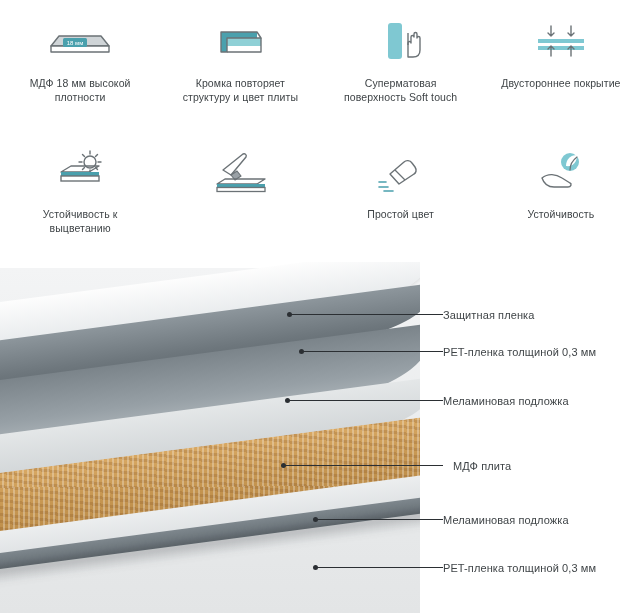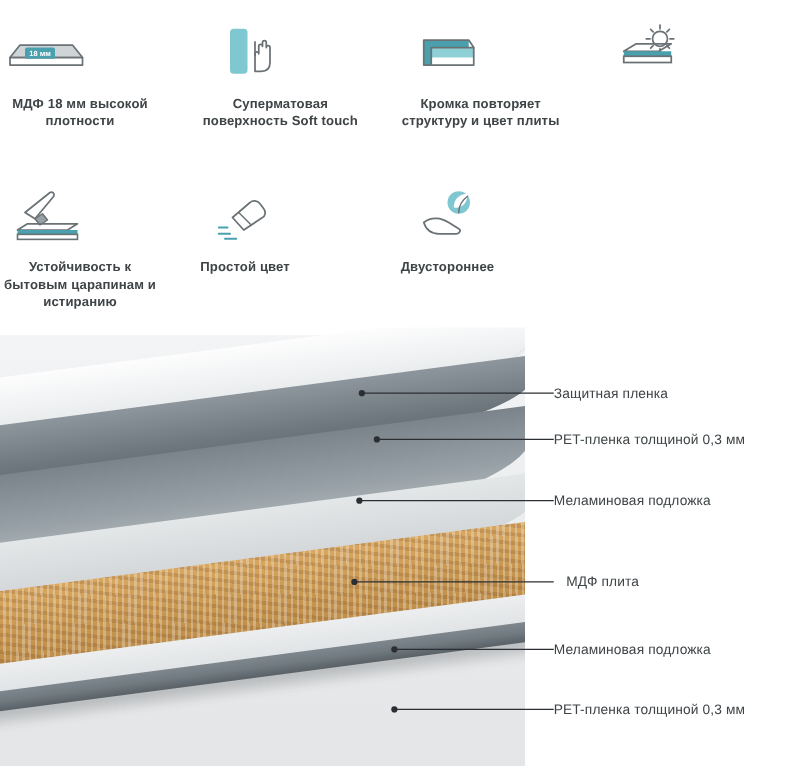--- a/index.html
+++ b/index.html
@@ -28,24 +28,23 @@
     width: 641px;
     height: 262px;
     display: flex;
     flex-wrap: wrap;
   }
   .feature {
     width: 25%;
     height: 118px;
     display: flex;
     flex-direction: column;
-    align-items: flex-start;
+    align-items: center;
     box-sizing: border-box;
     padding-top: 16px;
-    font-weight: bold;
   }
   .feature-icon {
     width: 74px;
     height: 50px;
     display: flex;
     align-items: center;
     justify-content: center;
   }
   .feature-label {
     margin-top: 10px;
@@ -211,74 +210,87 @@
           <polygon points="6,28 64,28 64,34 6,34" fill="#ffffff" stroke="#6b7276" stroke-width="1.4" stroke-linejoin="round"></polygon>
           <rect x="18" y="20" width="24" height="9" rx="1.5" fill="#4aa0ad"></rect>
           <text x="30" y="27" font-family="Liberation Sans, sans-serif" font-size="6" fill="#ffffff" text-anchor="middle">18 мм</text>
         </svg>
       </div>
       <div class="feature-label">МДФ 18 мм высокой плотности</div>
     </div>
 
     <div class="feature">
       <div class="feature-icon">
-        <svg width="70" height="48" viewBox="0 0 70 48">
-          <rect x="22" y="6" width="14" height="36" rx="3" fill="#7fc8d2"></rect>
-          <path d="M42 40 V26 c0-2 3-2 3 0 v-6 c0-2 3-2 3 0 v-3 c0-2 3-2 3 0 v4 c0-2 3-2 3 0 v12 c0 5-3 7-7 7 z" fill="none" stroke="#6b7276" stroke-width="1.4" stroke-linejoin="round"></path>
-          <path d="M42 28 v-12" fill="none" stroke="#6b7276" stroke-width="1.4"></path>
-        </svg>
-      </div>
-      <div class="feature-label">Суперматовая поверхность Soft touch</div>
-    </div>
-
-    <div class="feature">
-      <div class="feature-icon">
         <svg width="70" height="46" viewBox="0 0 70 46">
           <path d="M16 14 H52 V20 H22 V34 H16 Z" fill="#4aa0ad"></path>
           <path d="M22 20 H56 L56 28 H22 Z" fill="#8fd0d6"></path>
           <path d="M16 14 H52 L56 20 H22 V34 H16 Z" fill="none" stroke="#6b7276" stroke-width="1.4" stroke-linejoin="round"></path>
           <path d="M22 34 H56 V20" fill="none" stroke="#6b7276" stroke-width="1.4" stroke-linejoin="round"></path>
         </svg>
       </div>
       <div class="feature-label">Кромка повторяет структуру и цвет плиты</div>
     </div>
 
+    <div class="feature">
+      <div class="feature-icon">
+        <svg width="70" height="48" viewBox="0 0 70 48">
+          <rect x="22" y="6" width="14" height="36" rx="3" fill="#7fc8d2"></rect>
+          <path d="M42 40 V26 c0-2 3-2 3 0 v-6 c0-2 3-2 3 0 v-3 c0-2 3-2 3 0 v4 c0-2 3-2 3 0 v12 c0 5-3 7-7 7 z" fill="none" stroke="#6b7276" stroke-width="1.4" stroke-linejoin="round"></path>
+          <path d="M42 28 v-12" fill="none" stroke="#6b7276" stroke-width="1.4"></path>
+        </svg>
+      </div>
+      <div class="feature-label">Суперматовая поверхность Soft touch</div>
+    </div>
+
+    <div class="feature">
+      <div class="feature-icon">
+        <svg width="70" height="46" viewBox="0 0 70 46">
+          <path d="M25 8 V18 M25 18 l-3 -3 M25 18 l3 -3" stroke="#6b7276" stroke-width="1.4" fill="none" stroke-linecap="round"></path>
+          <path d="M45 8 V18 M45 18 l-3 -3 M45 18 l3 -3" stroke="#6b7276" stroke-width="1.4" fill="none" stroke-linecap="round"></path>
+          <rect x="12" y="21" width="46" height="4" fill="#7fc8d2"></rect>
+          <rect x="12" y="28" width="46" height="4" fill="#7fc8d2"></rect>
+          <path d="M25 38 V28 M25 28 l-3 3 M25 28 l3 3" stroke="#6b7276" stroke-width="1.4" fill="none" stroke-linecap="round" transform="translate(0,0)"></path>
+          <path d="M45 38 V28 M45 28 l-3 3 M45 28 l3 3" stroke="#6b7276" stroke-width="1.4" fill="none" stroke-linecap="round"></path>
+        </svg>
+      </div>
+      <div class="feature-label">Двустороннее покрытие</div>
+    </div>
 
     <div class="feature row2-item">
       <div class="feature-icon">
         <svg width="70" height="48" viewBox="0 0 70 48">
           <circle cx="45" cy="14" r="6" fill="none" stroke="#6b7276" stroke-width="1.4"></circle>
           <g stroke="#6b7276" stroke-width="1.4" stroke-linecap="round">
             <path d="M45 3 v3"></path>
               <path d="M45 22 v3"></path>
               <path d="M34 14 h3"></path>
               <path d="M53 14 h3"></path>
             <path d="M37.5 6.5 l2 2"></path>
               <path d="M50.5 19.5 l2 2"></path>
               <path d="M52.5 6.5 l-2 2"></path>
               <path d="M39.5 19.5 l-2 2"></path>
           </g>
           <path d="M16 24 l10 -6 h28 l-10 6 z" fill="none" stroke="#6b7276" stroke-width="1.4" stroke-linejoin="round"></path>
           <rect x="16" y="24" width="38" height="4" fill="#4aa0ad"></rect>
           <rect x="16" y="28" width="38" height="5" fill="#ffffff" stroke="#6b7276" stroke-width="1.4"></rect>
         </svg>
       </div>
+      <div class="feature-label">Устойчивость к выцветанию</div>
     </div>
 
     <div class="feature row2-item">
       <div class="feature-icon">
         <svg width="74" height="48" viewBox="0 0 74 48">
           <path d="M20 22 L40 6 c2-1 4 1 3 3 L28 27 z" fill="#ffffff" stroke="#6b7276" stroke-width="1.4" stroke-linejoin="round"></path>
           <path d="M28 27 l6 -4 4 5 -6 4 z" fill="#9aa1a6" stroke="#6b7276" stroke-width="1.2" stroke-linejoin="round"></path>
           <path d="M14 36 l8 -5 h40 l-8 5 z" fill="none" stroke="#6b7276" stroke-width="1.4" stroke-linejoin="round"></path>
           <rect x="14" y="36" width="48" height="3.5" fill="#4aa0ad"></rect>
           <rect x="14" y="39.5" width="48" height="4" fill="#ffffff" stroke="#6b7276" stroke-width="1.3"></rect>
         </svg>
       </div>
-      <div class="feature-label">Устойчивость  к бытовым царапинам и истиранию</div>
     </div>
 
     <div class="feature row2-item">
       <div class="feature-icon">
         <svg width="70" height="48" viewBox="0 0 70 48">
           <path d="M24 26 l14 -12 c2-2 6-2 8 1 l3 4 c2 3 1 6 -1 7 l-15 10 z" fill="#ffffff" stroke="#6b7276" stroke-width="1.4" stroke-linejoin="round"></path>
           <path d="M29 22 l10 10" stroke="#6b7276" stroke-width="1.2"></path>
           <g stroke="#4aa0ad" stroke-width="1.6" stroke-linecap="round">
             <path d="M20 34 h-7"></path>
               <path d="M22 39 h-9"></path>
@@ -291,21 +303,21 @@
 
     <div class="feature row2-item">
       <div class="feature-icon">
         <svg width="70" height="48" viewBox="0 0 70 48">
           <circle cx="44" cy="14" r="9" fill="#7fc8d2"></circle>
           <path d="M40 18 c0 -8 6 -11 11 -11 c0 7 -4 12 -11 11 z" fill="#ffffff"></path>
           <path d="M44 22 c0 -6 3 -10 7 -13" stroke="#6b7276" stroke-width="1.2" fill="none" stroke-linecap="round"></path>
           <path d="M16 30 c6 -5 14 -4 20 0 l8 5 c2 1 1 4 -2 4 h-14 c-6 0 -10 -3 -12 -9 z" fill="none" stroke="#6b7276" stroke-width="1.4" stroke-linejoin="round"></path>
         </svg>
       </div>
-      <div class="feature-label">Двустороннее</div>
+      <div class="feature-label">Устойчивость</div>
     </div>
   </div>
 
   <div class="section-wrap">
 
     <div class="photo">
       <div class="photo-bg"></div>
       <div class="layer l-film-top"></div>
       <div class="layer l-pet-top"></div>
       <div class="layer l-mel-top"></div>

